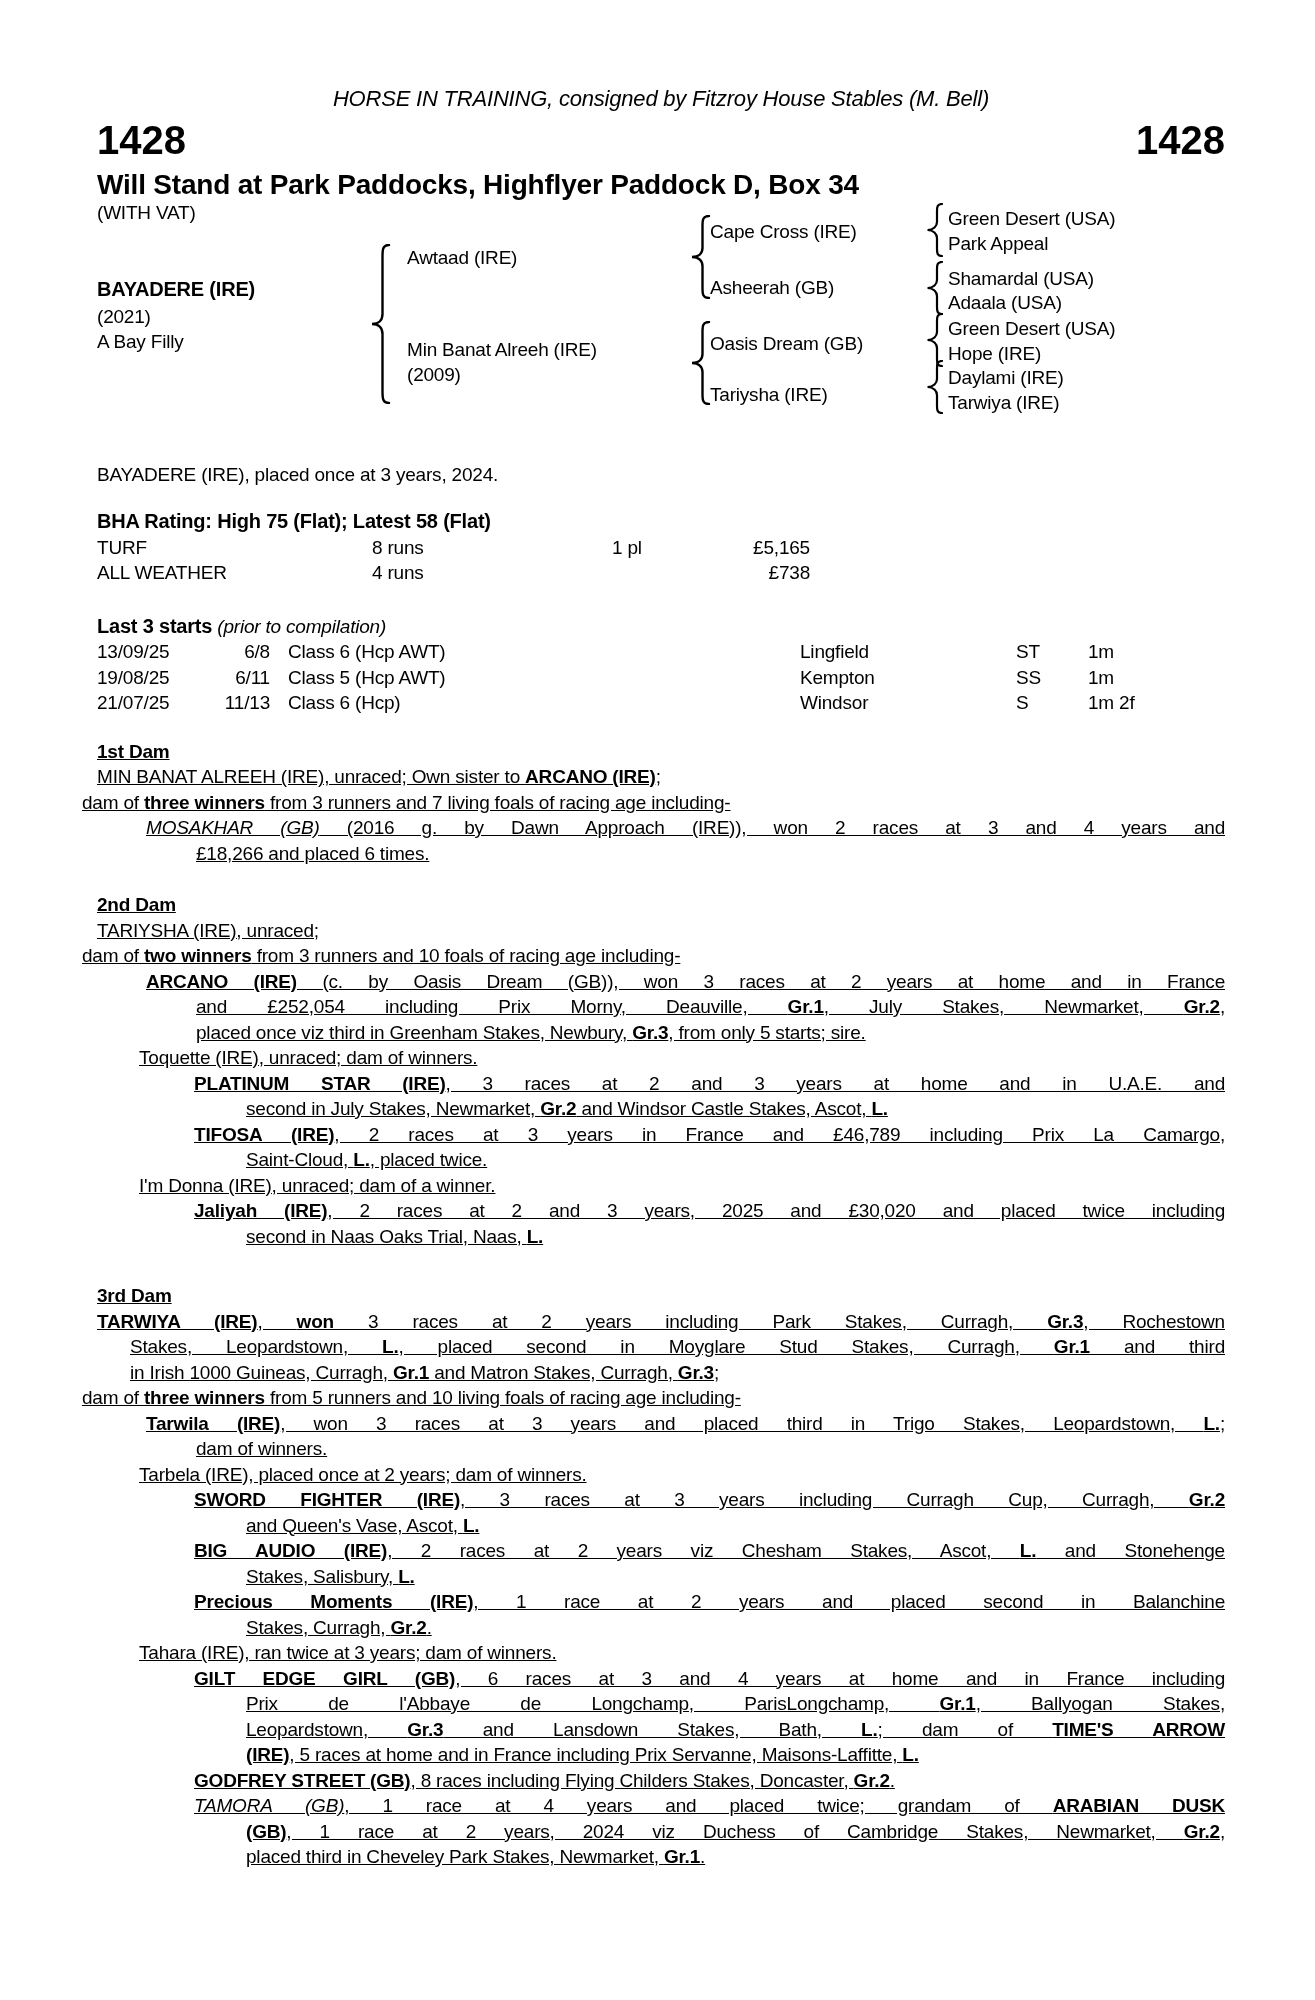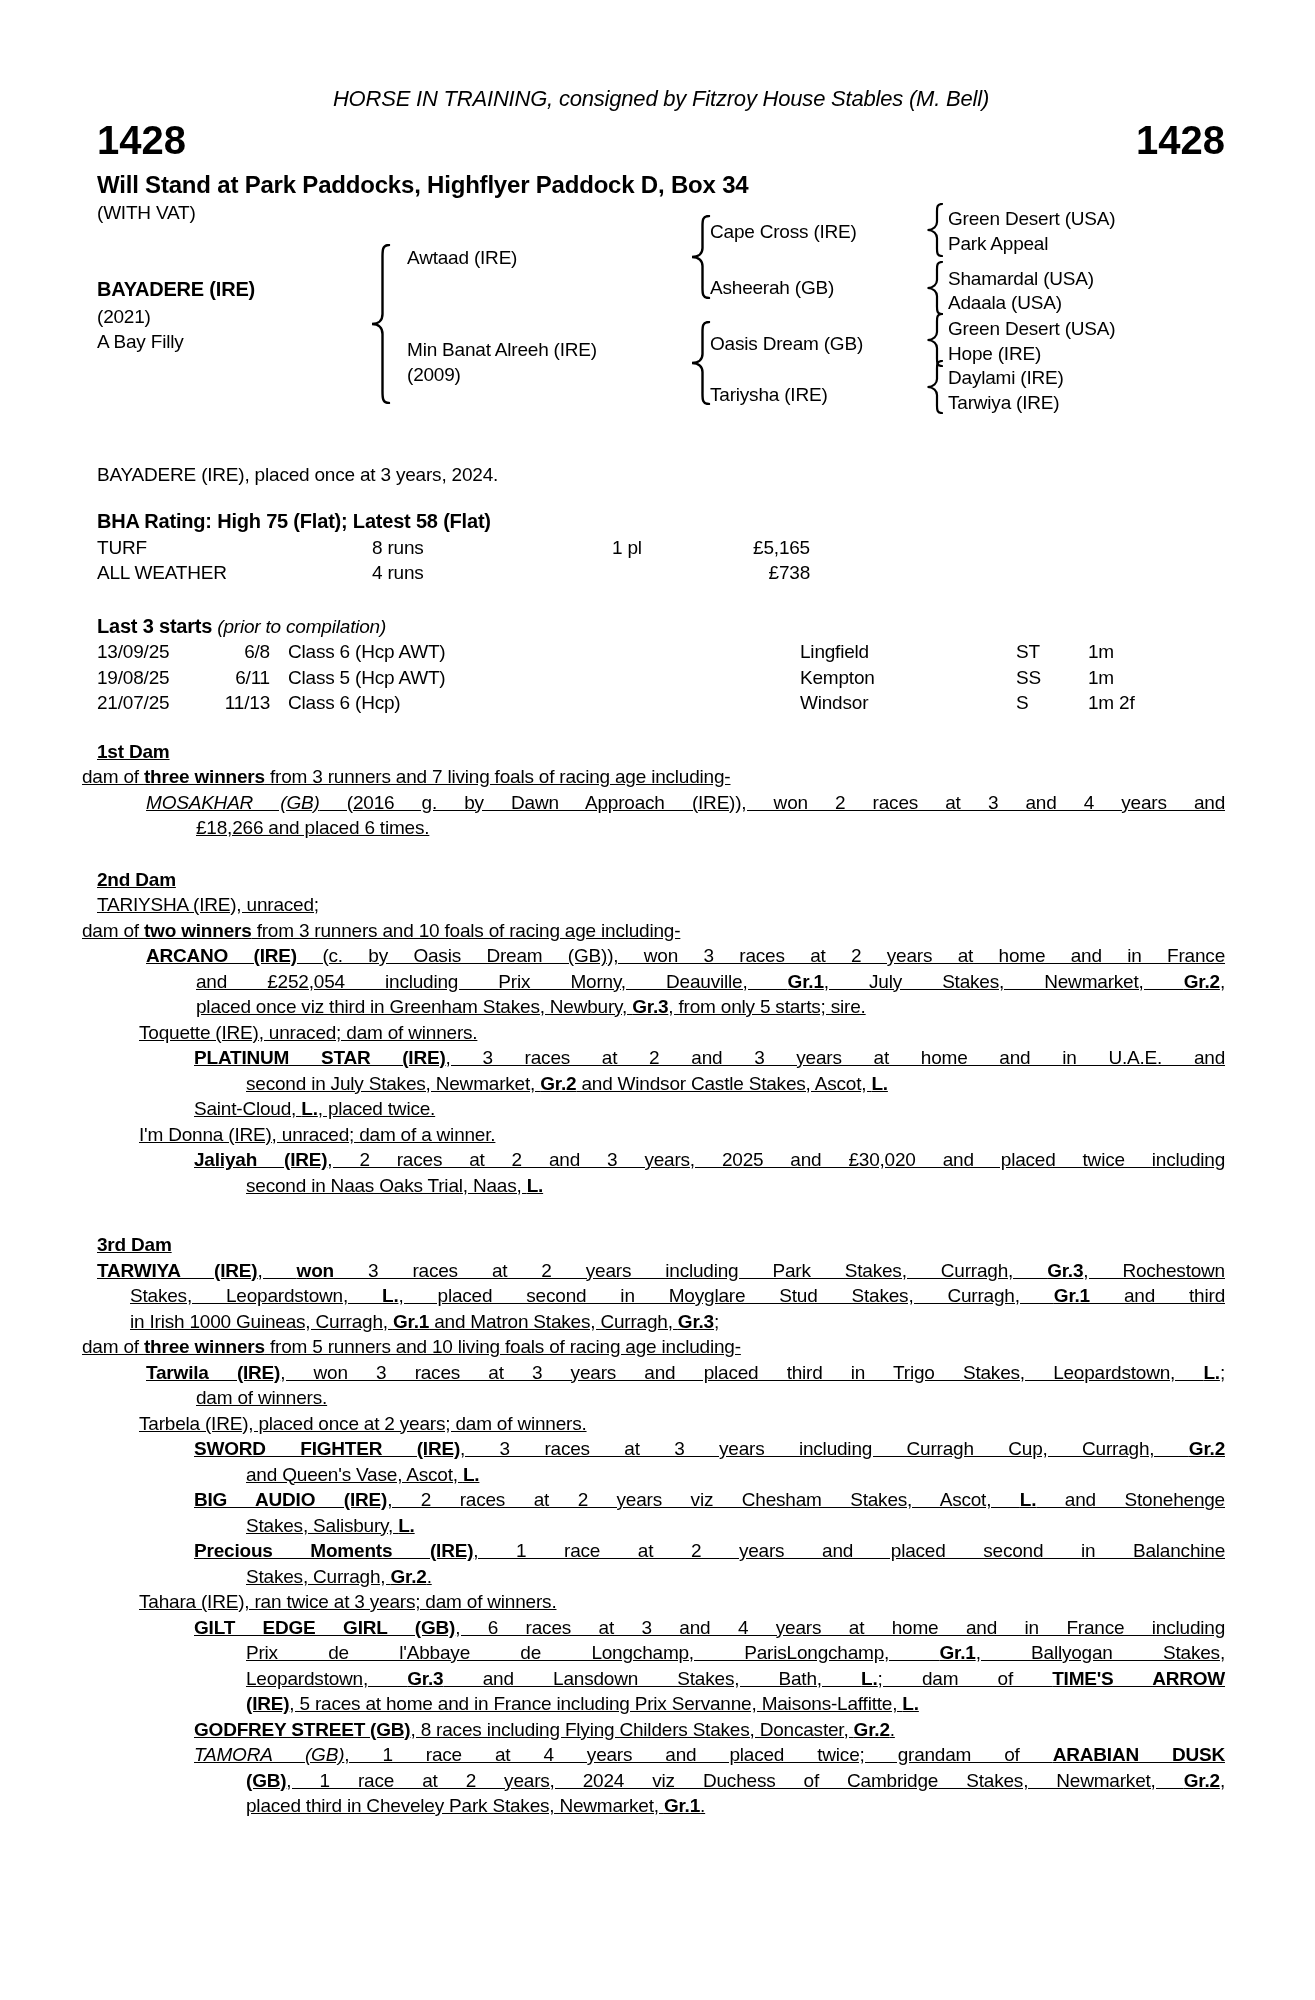--- a/index.html
+++ b/index.html
@@ -14,21 +14,21 @@
     box-sizing:border-box;
     overflow:hidden;
   }
   .fb{font-weight:bold;}
   .fi{font-style:italic;}
 
   
   .consign-note{text-align:center;font-style:italic;font-size:22px;line-height:26px;}
   .lot-row{display:flex;justify-content:space-between;margin-top:6px;height:46px;}
   .lot-num{font-weight:bold;font-size:40px;line-height:44px;letter-spacing:0;}
-  .stand-line{font-weight:bold;font-size:24px;margin-top:8px;}
+  .stand-line{font-weight:bold;font-size:28px;margin-top:8px;}
 
   
   .ped{position:relative;height:232px;margin-top:2px;}
   .ped div{position:absolute;white-space:nowrap;}
   .ped .vat{left:0;top:53;}
   .ped .pname{left:0;top:77px;font-weight:bold;font-size:20px;}
   .ped .pyear{left:0;top:104px;}
   .ped .pdesc{left:0;top:129px;}
   .ped .sire{left:310px;top:45px;}
   .ped .damn{left:310px;top:137px;}
@@ -201,20 +201,23 @@
     <span class="ls-pos">11/13</span>
     <span class="ls-race">Class 6 (Hcp)</span>
     <span class="ls-course">Windsor</span>
     <span class="ls-going">S</span>
     <span class="ls-dist">1m 2f</span>
   </div>
 
   <div id="dams">
       <section>
         <h3>1st Dam</h3>
+        <div class="para p-m">
+          <div class="line ll"><span>MIN BANAT ALREEH (IRE), unraced; Own sister to </span><span class="fb">ARCANO (IRE)</span><span>;</span></div>
+        </div>
         <div class="para p-out">
           <div class="line ll"><span>dam of </span><span class="fb">three winners</span><span> from 3 runners and 7 living foals of racing age including-</span></div>
         </div>
         <div class="para p-l1">
           <div class="line jl"><span class="fi">MOSAKHAR (GB)</span><span> (2016 g. by Dawn Approach (IRE)), won 2 races at 3 and 4 years and</span></div>
           <div class="line ll"><span>£18,266 and placed 6 times.</span></div>
         </div>
       </section>
       <section>
         <h3>2nd Dam</h3>
@@ -230,20 +233,21 @@
           <div class="line ll"><span>placed once viz third in Greenham Stakes, Newbury, </span><span class="fb">Gr.3</span><span>, from only 5 starts; sire.</span></div>
         </div>
         <div class="para p-l1u">
           <div class="line ll"><span>Toquette (IRE), unraced; dam of winners.</span></div>
         </div>
         <div class="para p-l2">
           <div class="line jl"><span class="fb">PLATINUM STAR (IRE)</span><span>, 3 races at 2 and 3 years at home and in U.A.E. and</span></div>
           <div class="line ll"><span>second in July Stakes, Newmarket, </span><span class="fb">Gr.2</span><span> and Windsor Castle Stakes, Ascot, </span><span class="fb">L.</span></div>
         </div>
         <div class="para p-l2">
+          <div class="line jl"><span class="fb">TIFOSA (IRE)</span><span>, 2 races at 3 years in France and £46,789 including Prix La Camargo,</span></div>
           <div class="line ll"><span>Saint-Cloud, </span><span class="fb">L.</span><span>, placed twice.</span></div>
         </div>
         <div class="para p-l1u">
           <div class="line ll"><span>I'm Donna (IRE), unraced; dam of a winner.</span></div>
         </div>
         <div class="para p-l2">
           <div class="line jl"><span class="fb">Jaliyah (IRE)</span><span>, 2 races at 2 and 3 years, 2025 and £30,020 and placed twice including</span></div>
           <div class="line ll"><span>second in Naas Oaks Trial, Naas, </span><span class="fb">L.</span></div>
         </div>
       </section>

